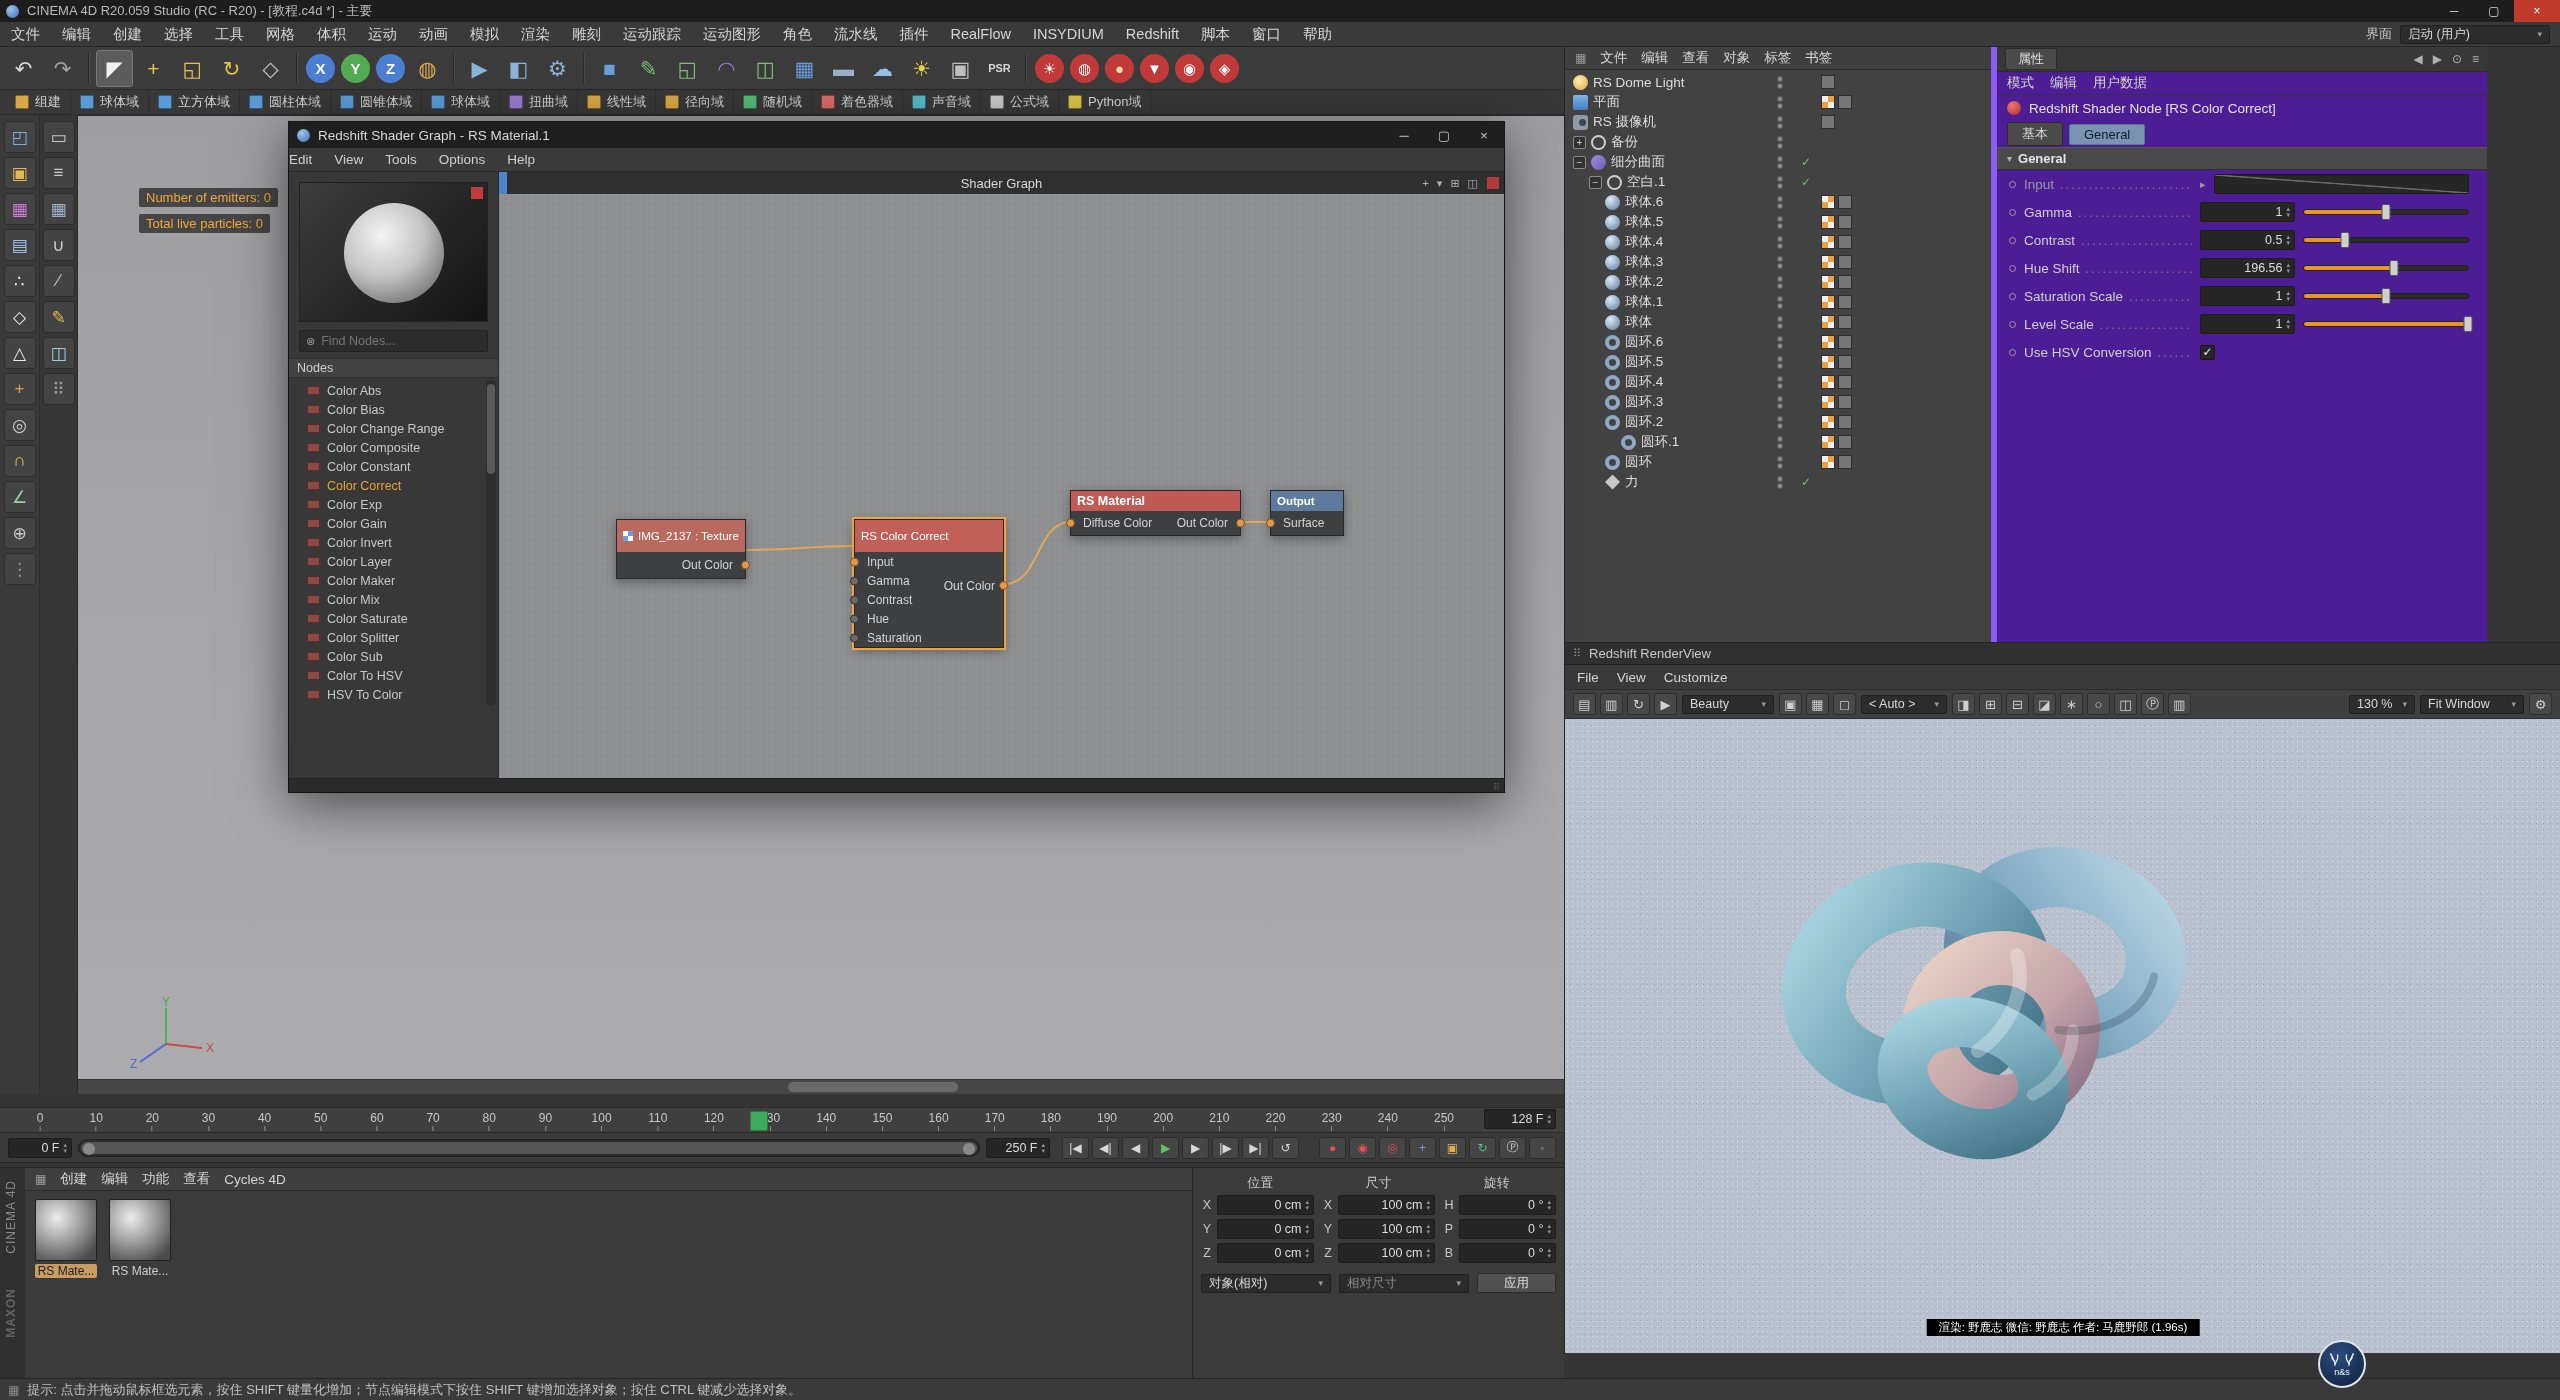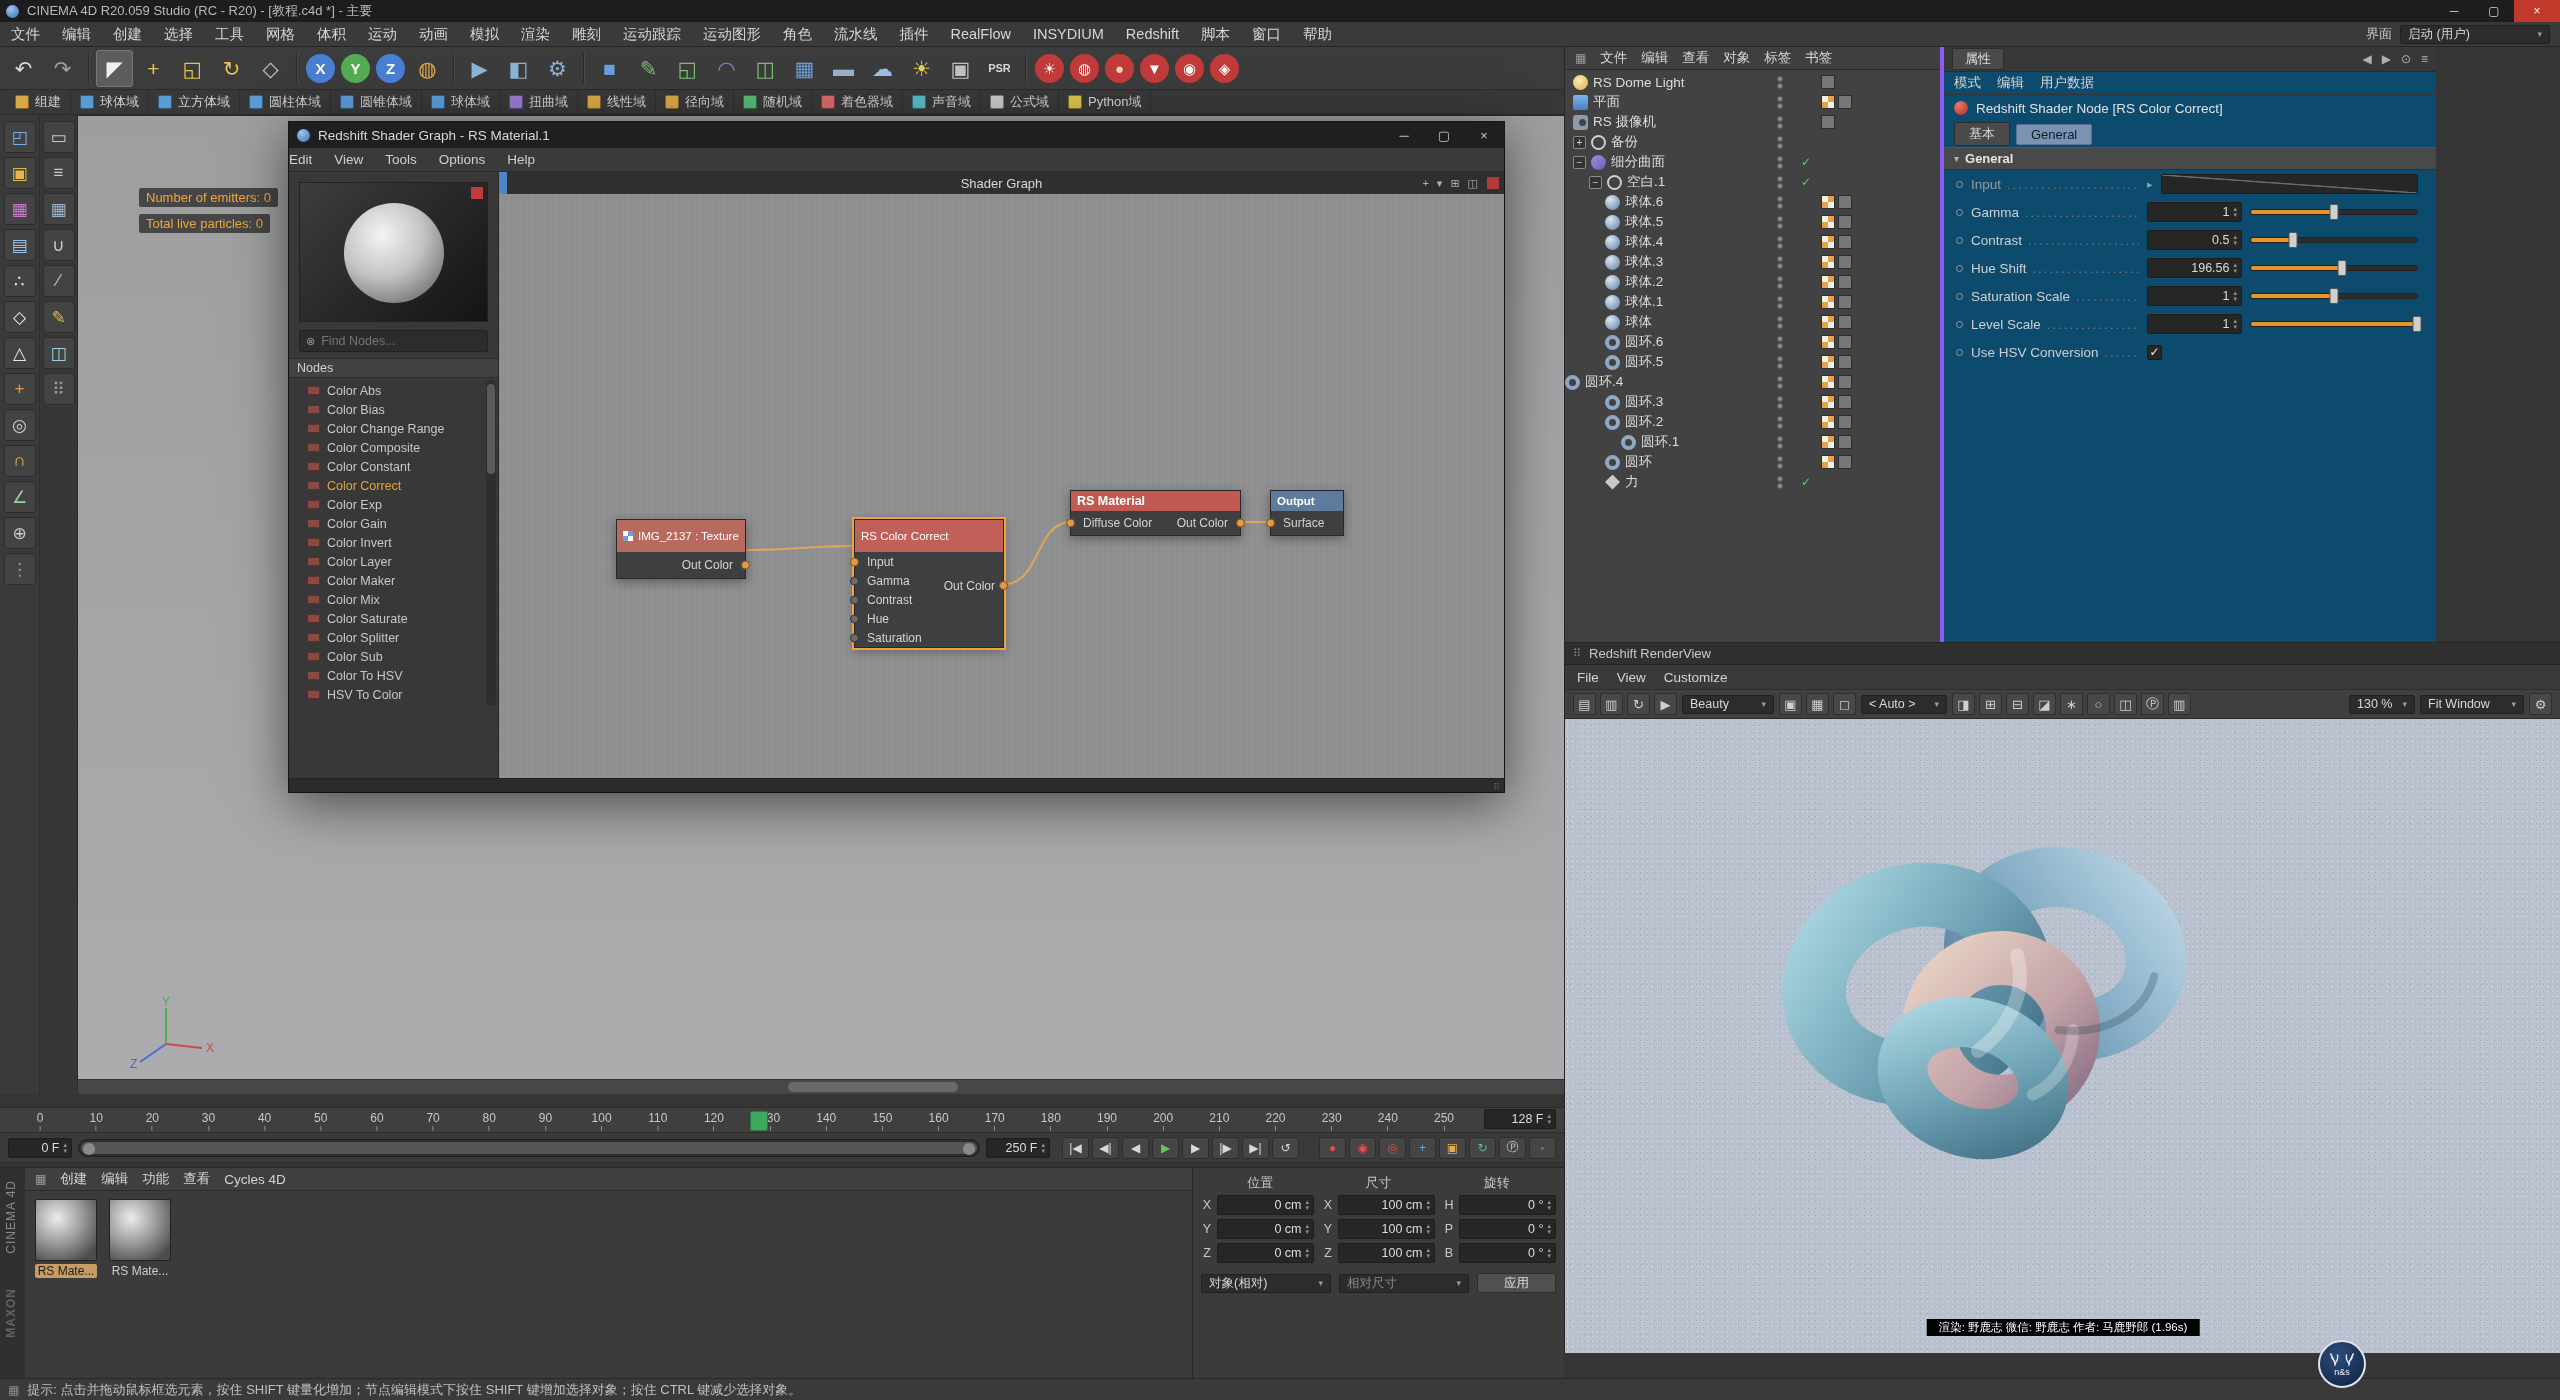--- a/index.html
+++ b/index.html
@@ -105,21 +105,21 @@
   .oi-torus{border:4px solid #8fa8c4;border-radius:50%}
   .oi-force{background:#c8c8c8;clip-path:polygon(50% 0,100% 50%,50% 100%,0 50%)}
   .odots{position:absolute;left:212px;display:flex;flex-direction:column;gap:1px}
   .odots i{width:6px;height:6px;border-radius:50%;background:#909090;border:1px solid #5a5a5a}
   .ocheck{position:absolute;left:236px;color:#5ad05a;font-size:12px}
   .otags{position:absolute;left:256px;display:flex;gap:3px}
   .otags i{width:14px;height:14px;border:1px solid #2e2e2e;display:inline-block}
   .tag-checker{background:conic-gradient(#e8a040 0 25%,#f0f0f0 0 50%,#e8a040 0 75%,#f0f0f0 0)}
   .tag-plain{background:#777}
   #amstrip{left:2050px;top:47px;width:14px;height:595px;background:#333;border-left:1px solid #262626}
-  #am{left:1940px;top:47px;width:496px;height:595px;background:#0c4a6e;border-left:4px solid #8b5cf6}
+  #am{left:1991px;top:47px;width:496px;height:595px;background:#4c1d95;border-left:6px solid #8b5cf6}
   #am .tabhead{height:25px;background:#383838;border-bottom:1px solid #2b2b2b;display:flex;align-items:center;padding:0 8px;gap:10px}
   #am .tabhead .tab{background:#4a4a4a;border:1px solid #2c2c2c;border-radius:2px;font-size:13px;color:#e0e0e0;padding:1px 12px}
   #am .tabhead .hicons{margin-left:auto;display:flex;gap:10px;font-size:12px;color:#b0b0b0}
   #am .ammenus{height:23px;display:flex;gap:16px;align-items:center;padding:0 10px;font-size:13.5px;color:#d4d4d4;border-bottom:1px solid #333}
   #am .ntitle{height:26px;display:flex;align-items:center;gap:8px;padding:0 10px;font-size:13.5px;color:#e2e2e2}
   #am .ntitle .ndot{width:14px;height:14px;border-radius:50%;background:radial-gradient(circle at 35% 30%,#e87a6a,#b02a2a)}
   #am .tabs2{height:26px;display:flex;gap:6px;align-items:center;padding:0 10px}
   #am .tabs2 span{background:#4a4a4a;border:1px solid #2c2c2c;border-radius:2px;font-size:13px;color:#d8d8d8;padding:2px 14px}
   #am .tabs2 span.active{background:#7b93b2;color:#111c2a;border-color:#5a7392}
   #am .section{height:23px;background:#494949;border-top:1px solid #555;border-bottom:1px solid #303030;display:flex;align-items:center;gap:6px;padding:0 10px;font-size:13px;font-weight:bold;color:#e4e4e4}
@@ -1099,21 +1099,21 @@
           <i></i>
           <i></i>
         </span>
 
         <span class="otags">
           <i class="tag-checker"></i>
           <i class="tag-plain"></i>
         </span>
       </div>
 
-      <div class="orow" style="">
+      <div class="orow" style="padding-left: 40px;">
 
         <span class="oicon oi-torus"></span>
         <span>圆环.4</span>
         <span class="odots">
           <i></i>
           <i></i>
         </span>
 
         <span class="otags">
           <i class="tag-checker"></i>

